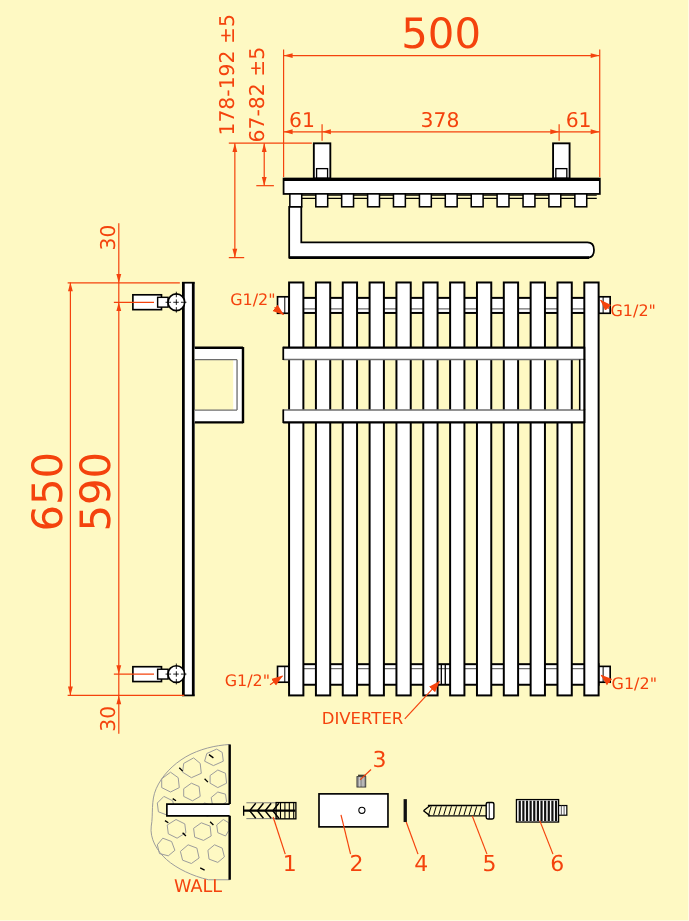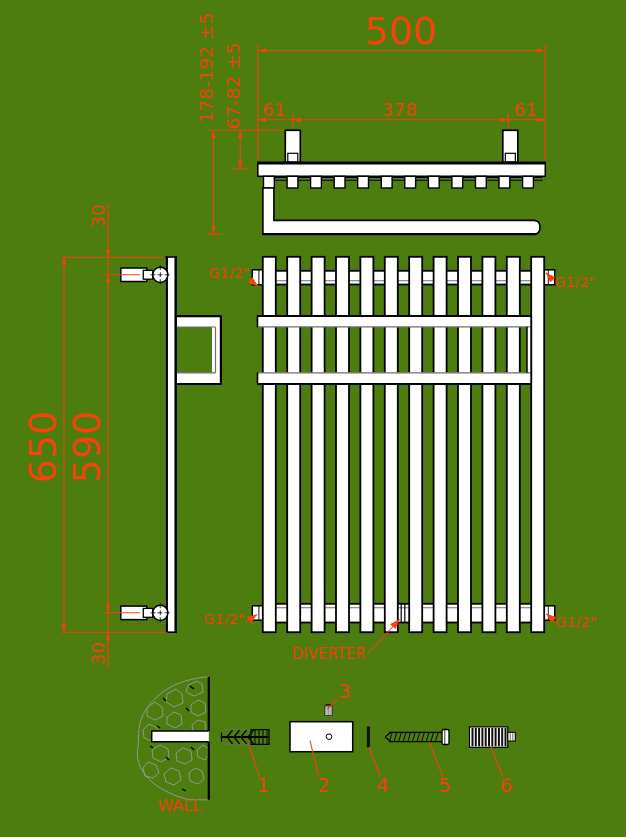--- a/index.html
+++ b/index.html
@@ -1,16 +1,16 @@
 <!DOCTYPE html>
 <html><head>
 <meta charset="utf-8">
 <style>
   html,body{margin:0;padding:0;background:#ffffff;}
-  .stage{position:relative;width:626px;height:837px;background:#4d7c0f;overflow:hidden;}
+  .stage{position:relative;width:626px;height:837px;background:#fef9c3;overflow:hidden;}
   svg{display:block;}
   svg text{font-family:"DejaVu Sans","Liberation Sans",sans-serif;fill:#f4430d;}
   .blk{stroke:#000;fill:none;}
   .blkf{stroke:#000;fill:#fff;}
   .gry{stroke:#6e6e6e;fill:none;}
   .stone{stroke:#9b9b9b;fill:none;stroke-width:0.9;}
   .red{stroke:#f4430d;fill:none;stroke-width:1.1;}
   .redf{fill:#f4430d;stroke:none;}
   .t-xl{font-size:38px;}
   .t-md{font-size:18.5px;}

